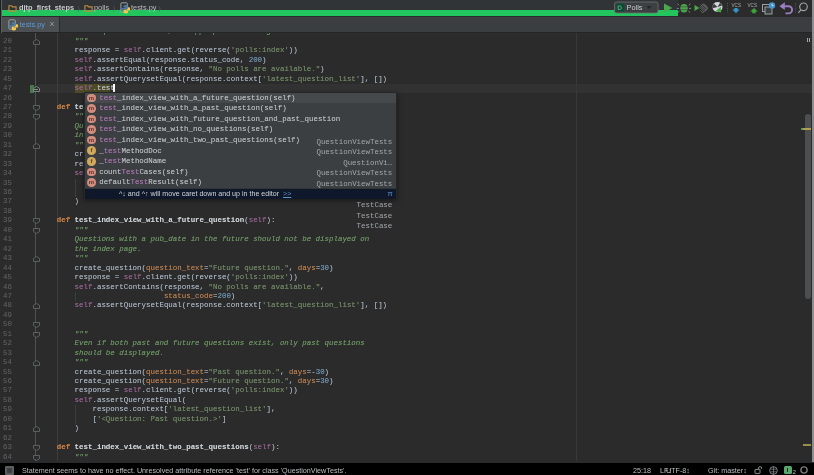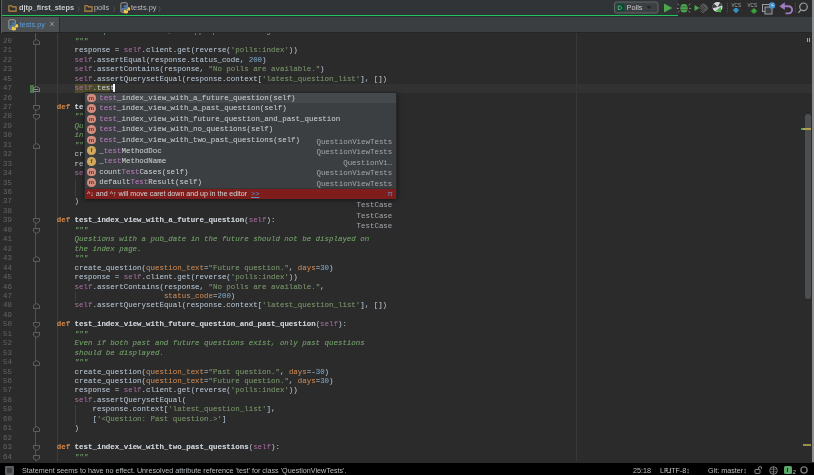--- a/index.html
+++ b/index.html
@@ -1,19 +1,19 @@
 <!DOCTYPE html>
 <html><head><meta charset="utf-8"><style>
 * { margin:0; padding:0; box-sizing:border-box; }
 html,body { width:814px; height:475px; overflow:hidden; background:#2b2b2b; }
 #root { position:relative; width:814px; height:475px; background:#2b2b2b;
   font-family:"Liberation Mono",monospace; font-size:7.45px; }
 .abs { position:absolute; }
 
-#nav { position:absolute; left:0; top:0; width:678px; height:15.5px; background:#313437; border-bottom:1px solid #22c55e; }
+#nav { position:absolute; left:0; top:0; width:678px; height:15.5px; background:#313437; border-bottom:6px solid #22c55e; }
 #nav .bc { position:absolute; top:3px; font-family:"Liberation Sans",sans-serif; font-size:7.4px; color:#bbbbbb; line-height:10px; }
 #nav .sep { position:absolute; top:4.5px; width:4px; height:7px; color:#60646a; font-family:"Liberation Sans",sans-serif; font-size:6.5px; }
 
 #tabbar { position:absolute; left:2px; top:16.5px; width:810px; height:16.5px; background:#3b3e40; border-bottom:1px solid #232526; }
 #tab { position:absolute; left:0; top:0; width:57.5px; height:15.5px; background:#4c5052; border-right:1.5px solid #2a2c2e; }
 #tab .t { position:absolute; left:17.5px; top:3.2px; font-family:"Liberation Sans",sans-serif; font-size:7.4px; color:#5a9bd8; }
 #tab .x { position:absolute; left:47.5px; top:2.2px; font-family:"Liberation Sans",sans-serif; font-size:8.5px; color:#9aa0a5; }
 
 #ed { position:absolute; left:0; top:33.0px; width:812px; height:428.5px; overflow:hidden; background:#2b2b2b; }
 .ln { position:absolute; left:3px; width:20px; height:9.45px; line-height:9.45px; color:#606366; }
@@ -33,22 +33,22 @@
 .prow { position:absolute; left:0; width:100%; height:10.55px; }
 .prow.sel { background:#46494b; }
 .ic { position:absolute; left:2.2px; top:0.9px; width:8.6px; height:8.6px; border-radius:50%;
   font-family:"Liberation Sans",sans-serif; font-size:6px; font-weight:bold; text-align:center; line-height:8.6px; }
 .icm { background:#d38d7e; color:#63332a; }
 .icf { background:#d2a95c; color:#584417; }
 .pname { text-shadow:0 0 0.6px rgba(195,200,205,0.42); position:absolute; left:14.2px; top:0; height:10.55px; line-height:10.55px; white-space:pre; }
 .pm { color:#a968ad; }
 .pi { color:#bdc2c7; }
 .ptail { position:absolute; right:3.5px; top:0; height:10.55px; line-height:10.55px; color:#a2a7ad;margin-top:44px; }
-#phint { position:absolute; left:0; top:94.95px; width:100%; height:10.9px; background:#7f1d1d;
-  border-top:1px solid #333637; font-family:"Liberation Sans",sans-serif; font-size:7.1px; color:#d3d6d8; line-height:10.8px; }
+#phint { position:absolute; left:0; top:94.95px; width:100%; height:10.9px; background:#0f172a;
+  border-top:1px solid #333637; font-family:"Liberation Sans",sans-serif; font-size:7.1px; color:#d3d6d8; line-height:10.8px;padding-left:32px; }
 
 #status { position:absolute; left:0; top:462px; width:814px; height:13px; background:#000000; border-top:1px solid #282b2d;
   font-family:"Liberation Sans",sans-serif; font-size:7.2px; color:#bbbfc2;padding-left:8px; }
 #status .msg { position:absolute; left:22px; top:2.6px; }
 #status .ri { position:absolute; top:2.6px; }
 </style></head>
 <body>
 <div id="root">
 
 <div id="nav">
@@ -274,21 +274,20 @@
   <div class="cl" style="top:192.80px"><span class="d">        """</span></div>
   <div class="cl" style="top:202.25px"><span class="d">        Questions with a pub_date in the future should not be displayed on</span></div>
   <div class="cl" style="top:211.70px"><span class="d">        the index page.</span></div>
   <div class="cl" style="top:221.15px"><span class="d">        """</span></div>
   <div class="cl" style="top:230.60px"><span class="p">        create_question(</span><span class="a">question_text</span><span class="p">=</span><span class="g">"Future question."</span><span class="p">, </span><span class="a">days</span><span class="p">=</span><span class="n">30</span><span class="p">)</span></div>
   <div class="cl" style="top:240.05px"><span class="p">        response = </span><span class="s">self</span><span class="p">.client.get(reverse(</span><span class="g">'polls:index'</span><span class="p">))</span></div>
   <div class="cl" style="top:249.50px"><span class="p">        </span><span class="s">self</span><span class="p">.assertContains(response, </span><span class="g">"No polls are available."</span><span class="p">,</span></div>
   <div class="cl" style="top:258.95px"><span class="p">                            </span><span class="a">status_code</span><span class="p">=</span><span class="n">200</span><span class="p">)</span></div>
   <div class="cl" style="top:268.40px"><span class="p">        </span><span class="s">self</span><span class="p">.assertQuerysetEqual(response.context[</span><span class="g">'latest_question_list'</span><span class="p">], [])</span></div>
   <div class="cl" style="top:277.85px"></div>
-  <div class="cl" style="top:287.30px"><span class="p">    </span><span class="k">def</span><span class="p"> </span><span class="f">test_index_view_with_future_question_and_past_question</span><span class="p">(</span><span class="s">self</span><span class="p">):</span></div>
   <div class="cl" style="top:296.75px"><span class="d">        """</span></div>
   <div class="cl" style="top:306.20px"><span class="d">        Even if both past and future questions exist, only past questions</span></div>
   <div class="cl" style="top:315.65px"><span class="d">        should be displayed.</span></div>
   <div class="cl" style="top:325.10px"><span class="d">        """</span></div>
   <div class="cl" style="top:334.55px"><span class="p">        create_question(</span><span class="a">question_text</span><span class="p">=</span><span class="g">"Past question."</span><span class="p">, </span><span class="a">days</span><span class="p">=</span><span class="p">-</span><span class="n">30</span><span class="p">)</span></div>
   <div class="cl" style="top:344.00px"><span class="p">        create_question(</span><span class="a">question_text</span><span class="p">=</span><span class="g">"Future question."</span><span class="p">, </span><span class="a">days</span><span class="p">=</span><span class="n">30</span><span class="p">)</span></div>
   <div class="cl" style="top:353.45px"><span class="p">        response = </span><span class="s">self</span><span class="p">.client.get(reverse(</span><span class="g">'polls:index'</span><span class="p">))</span></div>
   <div class="cl" style="top:362.90px"><span class="p">        </span><span class="s">self</span><span class="p">.assertQuerysetEqual(</span></div>
   <div class="cl" style="top:372.35px"><span class="p">            response.context[</span><span class="g">'latest_question_list'</span><span class="p">],</span></div>
   <div class="cl" style="top:381.80px"><span class="p">            [</span><span class="g">'&lt;Question: Past question.&gt;'</span><span class="p">]</span></div>

